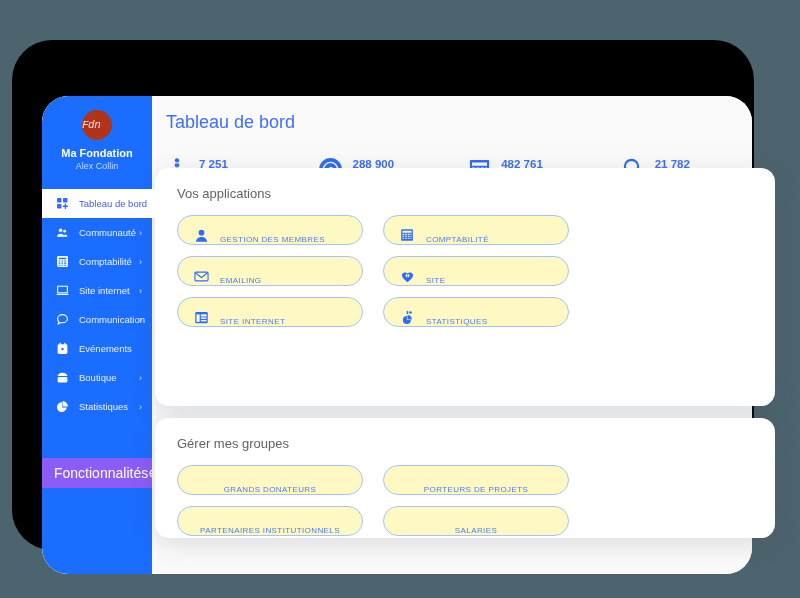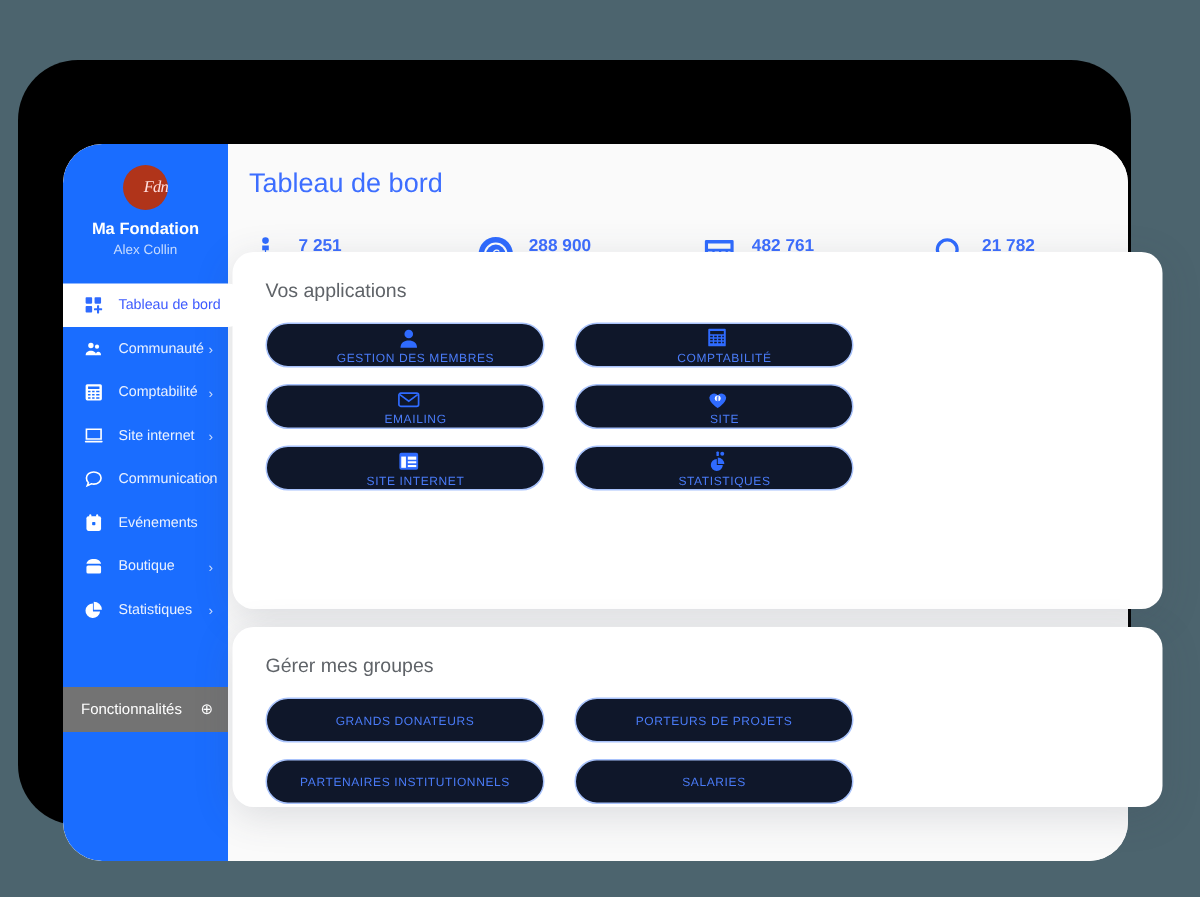--- a/index.html
+++ b/index.html
@@ -35,22 +35,22 @@
     background: #1a6dff;
     border-radius: 26px 0 0 26px;
     color: #ffffff;
   }
   .brand { padding: 14px 0 12px; text-align: center; }
   .brand-logo {
     width: 30px; height: 30px;
     border-radius: 50%;
     background: #b0341a;
     margin: 0 auto 6px;
-    display: flex; align-items: center; justify-content: flex-end;
-    font-family: Liberation Serif, serif;
+    display: flex; align-items: center; justify-content: flex-start;
+    font-family: Liberation Mono, monospace;
     font-style: italic;
     font-size: 11px;
     color: #ffdede;
     letter-spacing: -0.5px;
   }
   .brand-name { font-size: 11px; font-weight: bold; line-height: 14px; }
   .brand-user { font-size: 9px; color: #c6dbff; line-height: 13px; }
 
   .nav { margin-top: 4px; }
   .nav-item {
@@ -81,24 +81,24 @@
     font-weight: normal;
     z-index: 5;
   }
   .nav-item.active .ico svg { fill: #2f6bff; }
   .nav-item svg { fill: #ffffff; }
 
   #features-row {
     position: absolute;
     left: 0; bottom: 86px;
     width: 110px; height: 30px;
-    background: #737373;
+    background: #8b5cf6;
     display: flex; align-items: center;
     padding: 0 10px 0 12px;
-    font-size: 10px; color: #ffffff;
+    font-size: 14px; color: #ffffff;
     cursor: pointer;
   }
   #features-row .plus { margin-left: auto; }
 
   
   #main {
     position: absolute;
     left: 110px; top: 0; right: 0; bottom: 0;
     background: #fafafa;
   }
@@ -140,27 +140,26 @@
 
   .pill-grid {
     display: flex; flex-wrap: wrap;
     padding: 14px 22px 0 22px;
     gap: 11px 20px;
   }
   .pill {
     height: 30px;
     border: 1px solid #a8c2fb;
     border-radius: 16px;
-    display: flex; align-items: center;
+    display: flex; align-items: flex-end;
     font-size: 8px;
     color: #4a7bf7;
     letter-spacing: 0.4px;
     cursor: pointer;
-    background: #0f172a;
-    flex-direction: column;
+    background: #fef9c3;
   }
   .pill.app { width: 186px; padding-left: 14px; }
   .pill.app .pico { width: 18px; height: 18px; margin-right: 10px; flex: 0 0 18px;
                     display: flex; align-items: center; justify-content: center; }
   .pill.app .pico svg { fill: #2f6bff; }
   .pill.grp { width: 186px; justify-content: center; text-align: center; }
 
   #apps-link {
     position: absolute;
     left: 0; right: 0; top: 140px;

